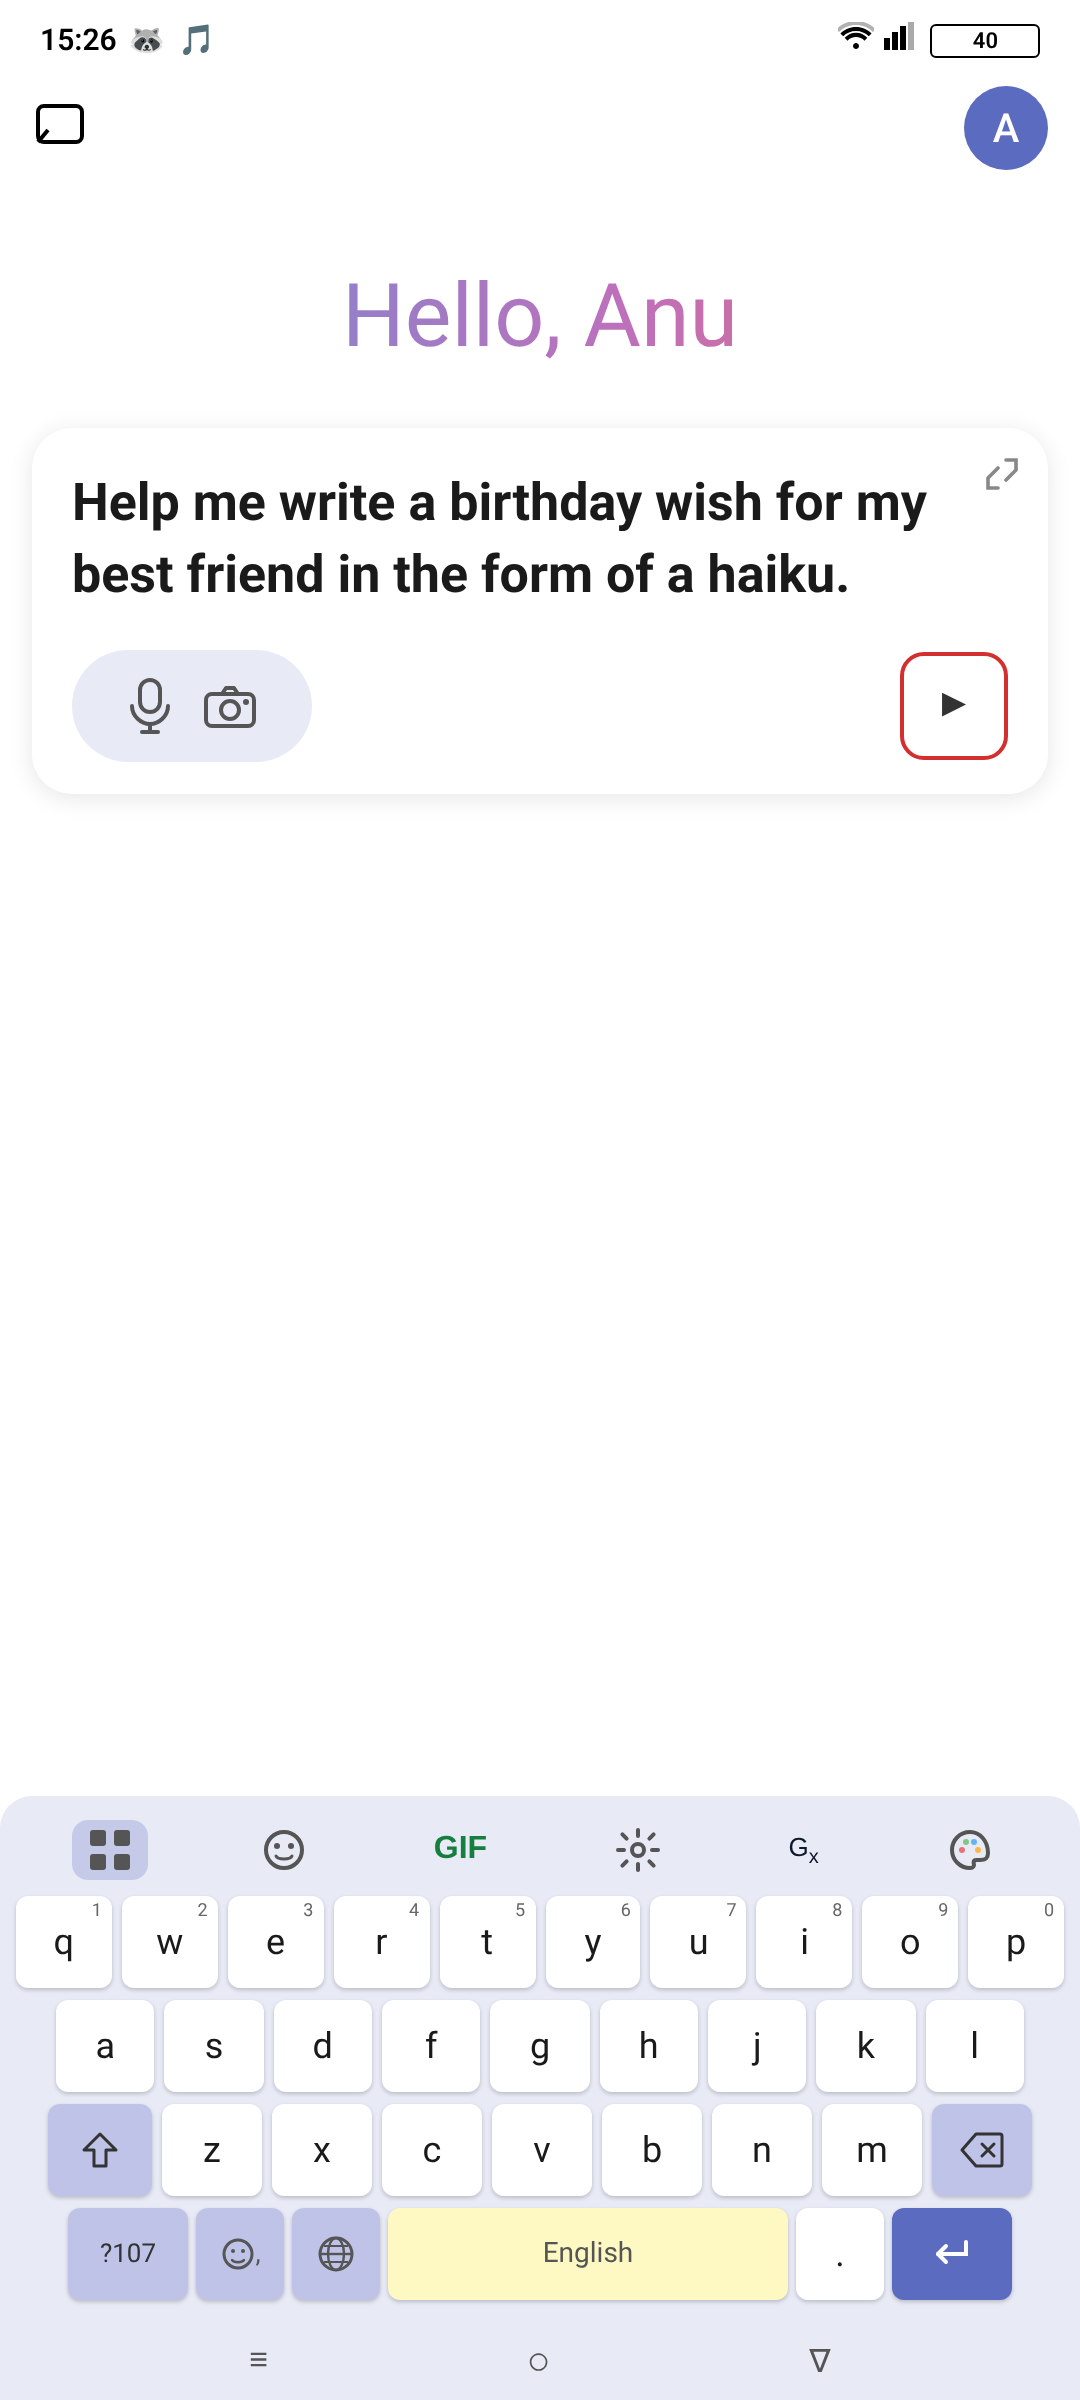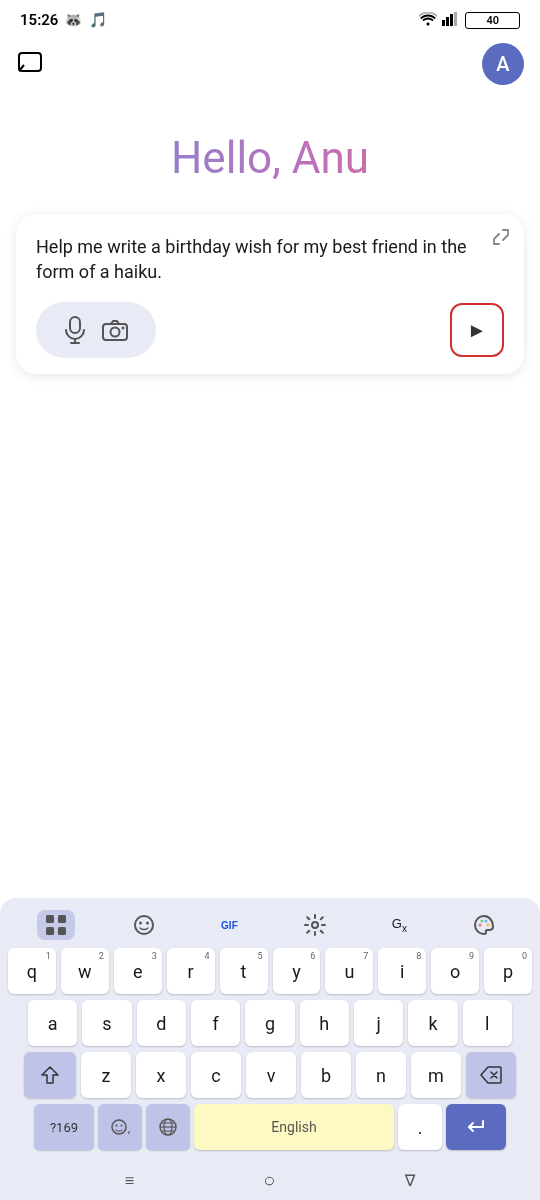--- a/index.html
+++ b/index.html
@@ -90,24 +90,24 @@
     .input-card {
       background: #fff;
       border-radius: 20px;
       margin: 0 16px;
       padding: 20px 20px 16px 20px;
       box-shadow: 0 2px 12px rgba(0,0,0,0.1);
       position: relative;
       min-height: 160px;
     }
     .input-text {
-      font-size: 18px;
+      font-size: 26px;
       color: #1a1a1a;
       line-height: 1.4;
-      font-weight: 400;
+      font-weight: 700;
     }
     .expand-icon {
       position: absolute;
       top: 14px;
       right: 14px;
       color: #888;
       font-size: 18px;
     }
     .input-actions {
       display: flex;
@@ -357,21 +357,21 @@
     </button>
     <button class="toolbar-btn">
       <svg width="22" height="22" viewBox="0 0 22 22" fill="none">
         <circle cx="11" cy="11" r="9" stroke="#555" stroke-width="2" fill="none"></circle>
         <circle cx="7.5" cy="9" r="1.5" fill="#555"></circle>
         <circle cx="14.5" cy="9" r="1.5" fill="#555"></circle>
         <path d="M7 14c1 2 7 2 8 0" stroke="#555" stroke-width="1.5" stroke-linecap="round" fill="none"></path>
       </svg>
     </button>
     <button class="toolbar-btn">
-      <span style="font-size:10px;font-weight:700;color:#1d4ed8;">GIF</span>
+      <span style="font-size:16px;font-weight:700;color:#15803d;">GIF</span>
     </button>
     <button class="toolbar-btn">
       <svg width="22" height="22" viewBox="0 0 22 22" fill="none">
         <circle cx="11" cy="11" r="3" stroke="#555" stroke-width="2" fill="none"></circle>
         <path d="M11 1v3M11 18v3M1 11h3M18 11h3M3.2 3.2l2.1 2.1M16.7 16.7l2.1 2.1M3.2 18.8l2.1-2.1M16.7 5.3l2.1-2.1" stroke="#555" stroke-width="2" stroke-linecap="round"></path>
       </svg>
     </button>
     <button class="toolbar-btn">
       <span style="font-size:13px;font-weight:400;color:#0f172a;">G<span style="font-size:10px;vertical-align:sub;">x</span></span>
     </button>
@@ -427,21 +427,21 @@
     <button class="key key-special key-backspace">
       <svg width="22" height="18" viewBox="0 0 22 18" fill="none">
         <path d="M8 1H20C21 1 21 2 21 2v14c0 1-1 1-1 1H8L1 9z" stroke="#333" stroke-width="1.5" fill="none" stroke-linejoin="round"></path>
         <path d="M11 6l6 6M17 6l-6 6" stroke="#333" stroke-width="1.5" stroke-linecap="round"></path>
       </svg>
     </button>
   </div>
 
   <div class="key-row" style="gap:4px;">
     <button class="key key-special" style="font-size:13px;min-width:52px;max-width:60px;">
-      <span>?169</span>
+      <span>?107</span>
     </button>
     <button class="key key-special" style="min-width:40px;max-width:44px;font-size:14px;">
       <svg width="18" height="18" viewBox="0 0 18 18" fill="none">
         <circle cx="9" cy="9" r="7" stroke="#555" stroke-width="1.5" fill="none"></circle>
         <circle cx="6.5" cy="7.5" r="1" fill="#555"></circle>
         <circle cx="11.5" cy="7.5" r="1" fill="#555"></circle>
         <path d="M6 12c1 1.5 5 1.5 6 0" stroke="#555" stroke-width="1.2" stroke-linecap="round" fill="none"></path>
       </svg>
       <span style="font-size:13px;color:#555;">,</span>
     </button>

